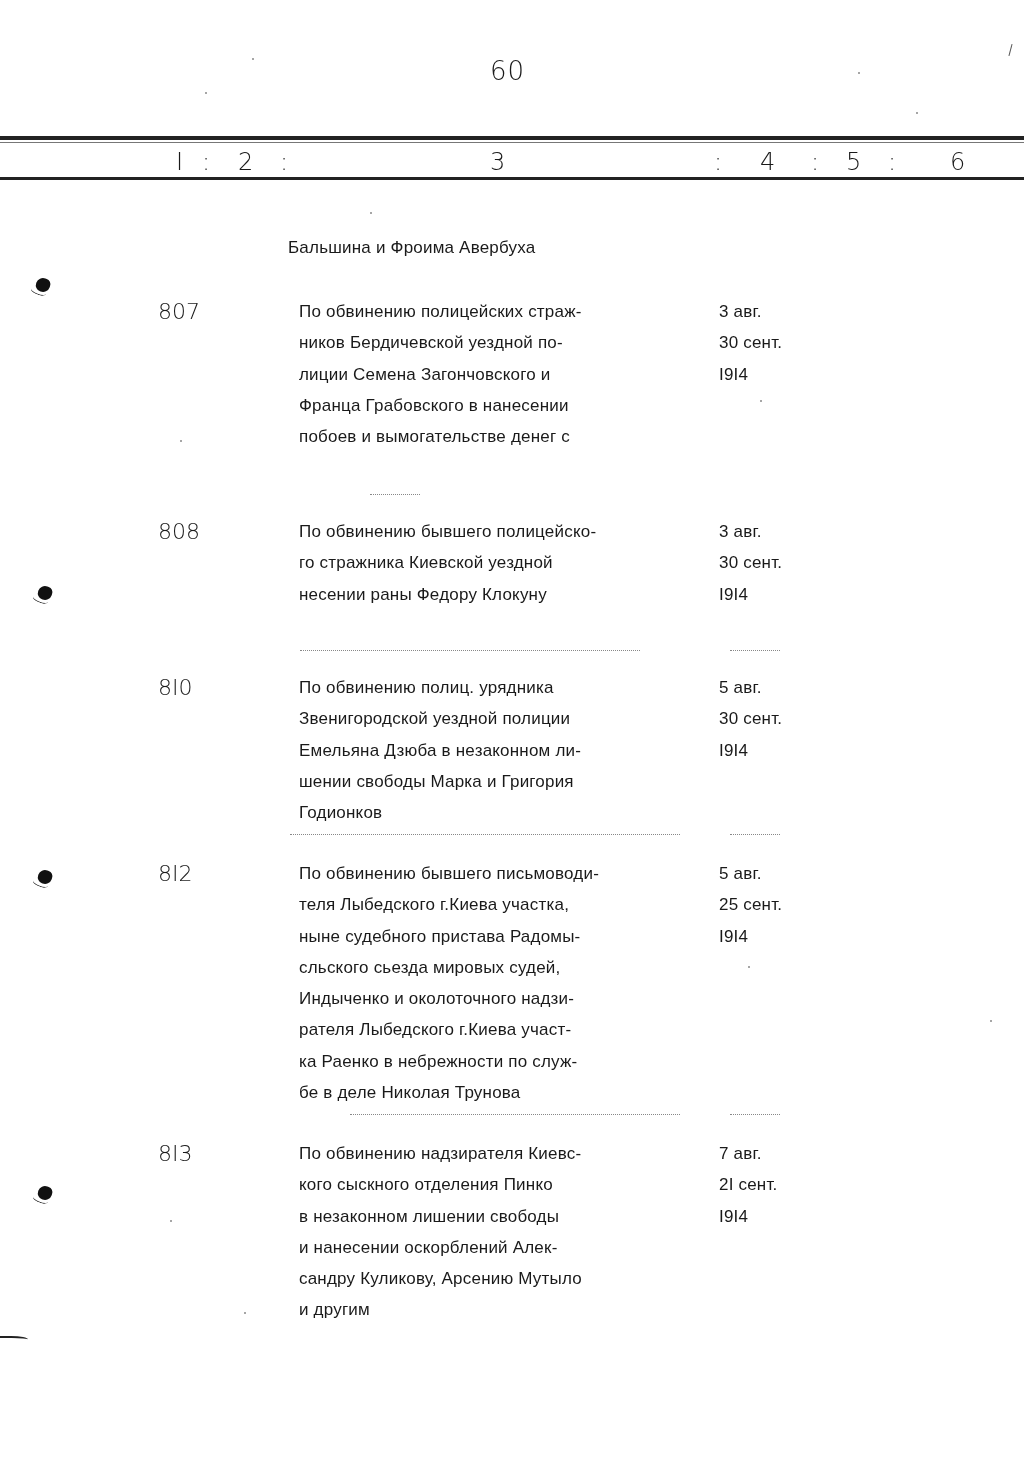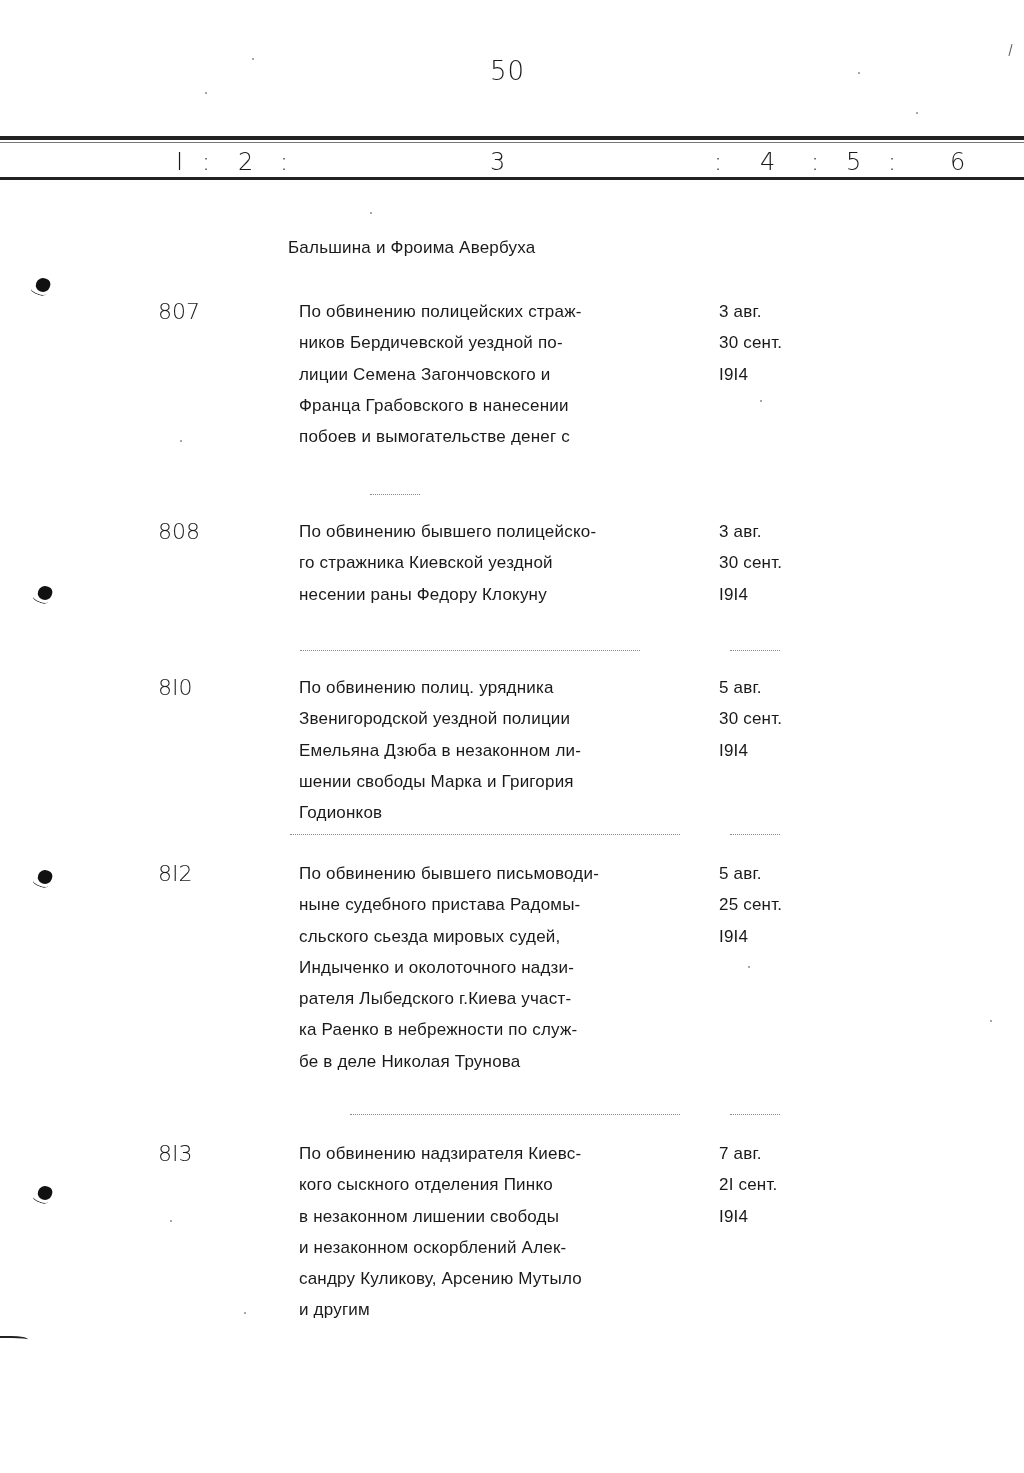--- a/index.html
+++ b/index.html
@@ -121,21 +121,21 @@
       top: 44px;
       width: 1px;
       height: 12px;
       background: #555;
       transform: rotate(15deg);
     }
   </style>
 </head>
 <body>
 
-<div class="page-number">50</div>
+<div class="page-number">60</div>
 
 <div class="rule top"></div>
 <div class="rule top-thin"></div>
 
 <div class="col-header">
   <span style="left:176px">I</span>
   <span style="left:202px">:</span>
   <span style="left:238px">2</span>
   <span style="left:280px">:</span>
   <span style="left:490px">3</span>
@@ -199,20 +199,21 @@
     <span class="line">I9I4</span>
   </div>
 </div>
 <div class="dotted-sep" style="left:290px; top:834px; width:390px;"></div>
 <div class="dotted-sep" style="left:730px; top:834px; width:50px;"></div>
 
 <div class="entry" style="top:858px">
   <div class="num">8I2</div>
   <div class="desc text">
     <span class="line">По обвинению бывшего письмоводи-</span>
+    <span class="line">теля Лыбедского г.Киева участка,</span>
     <span class="line">ныне судебного пристава Радомы-</span>
     <span class="line">сльского сьезда мировых судей,</span>
     <span class="line">Индыченко и околоточного надзи-</span>
     <span class="line">рателя Лыбедского г.Киева участ-</span>
     <span class="line">ка Раенко в небрежности по служ-</span>
     <span class="line">бе в деле Николая Трунова</span>
   </div>
   <div class="dates text">
     <span class="line">5 авг.</span>
     <span class="line">25 сент.</span>
@@ -221,21 +222,21 @@
 </div>
 <div class="dotted-sep" style="left:350px; top:1114px; width:330px;"></div>
 <div class="dotted-sep" style="left:730px; top:1114px; width:50px;"></div>
 
 <div class="entry" style="top:1138px">
   <div class="num">8I3</div>
   <div class="desc text">
     <span class="line">По обвинению надзирателя Киевс-</span>
     <span class="line">кого сыскного отделения Пинко</span>
     <span class="line">в незаконном лишении свободы</span>
-    <span class="line">и незаконном оскорблений Алек-</span>
+    <span class="line">и нанесении оскорблений Алек-</span>
     <span class="line">сандру Куликову, Арсению Мутыло</span>
     <span class="line">и другим</span>
   </div>
   <div class="dates text">
     <span class="line">7 авг.</span>
     <span class="line">2I сент.</span>
     <span class="line">I9I4</span>
   </div>
 </div>
 

